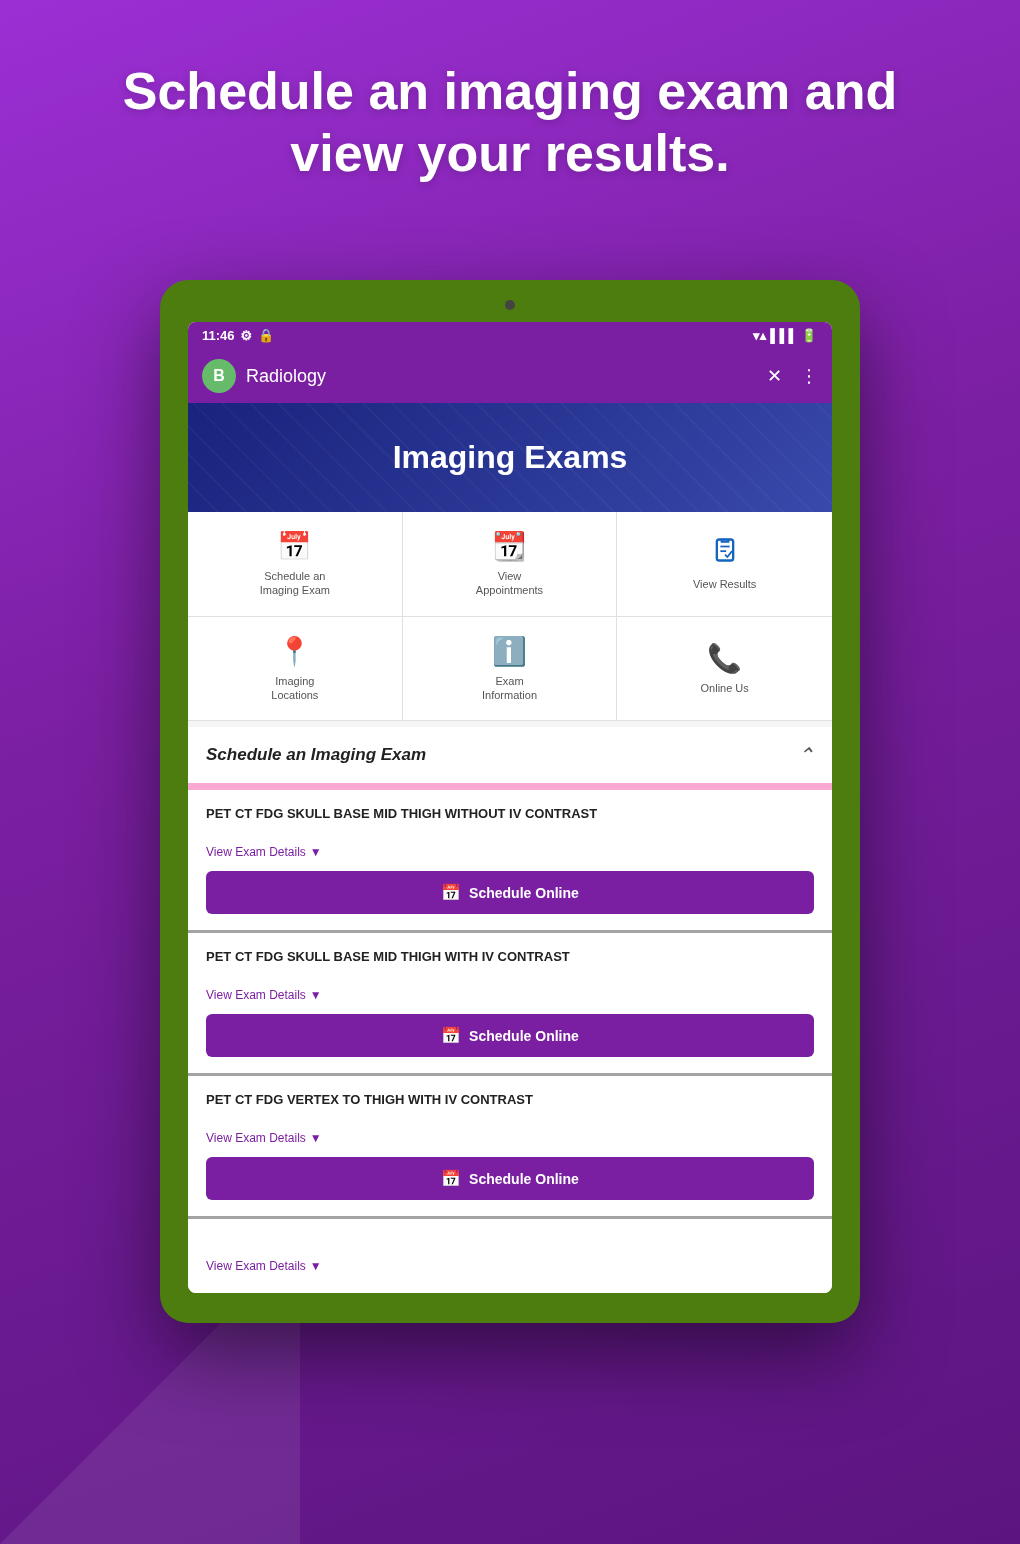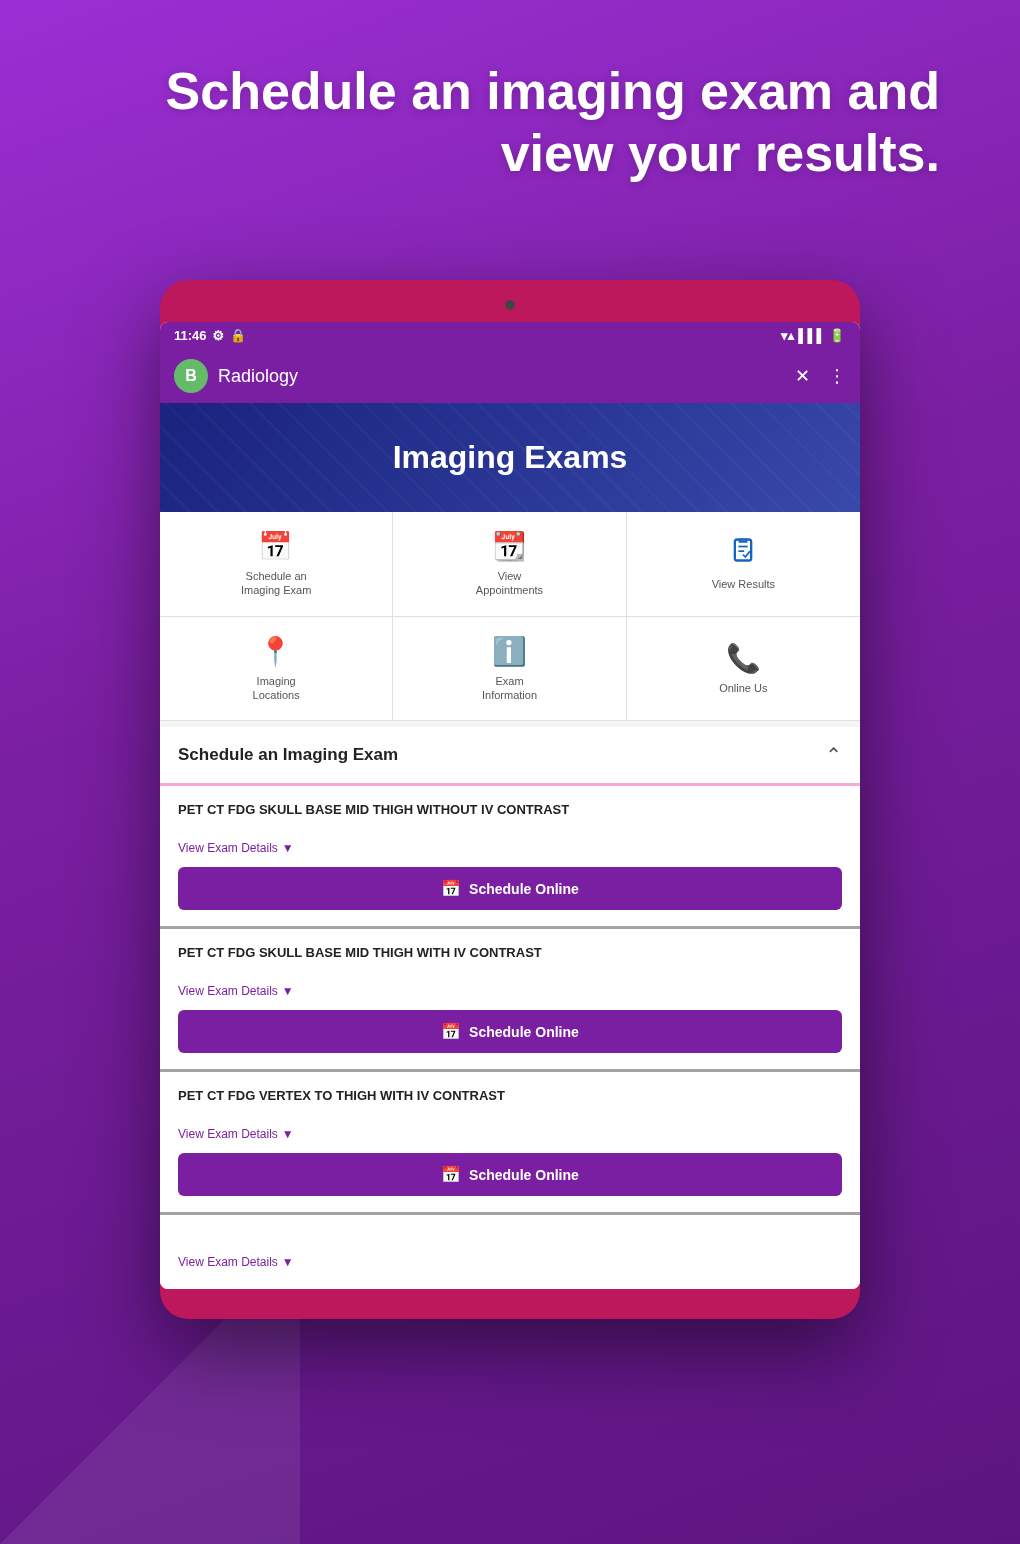--- a/index.html
+++ b/index.html
@@ -6,21 +6,21 @@
     body {
       width: 1020px;
       height: 1544px;
       background: linear-gradient(160deg, #9b2fd4 0%, #7b1fa2 40%, #6a1a90 70%, #5c1580 100%);
       font-family: 'Segoe UI', Arial, sans-serif;
       overflow: hidden;
       position: relative;
     }
 
     .hero-text {
-      text-align: right;
+      text-align: center;
       padding: 60px 80px 40px;
       color: white;
     }
     .hero-text h1 {
       font-size: 52px;
       font-weight: 800;
       line-height: 1.2;
       text-shadow: 0 2px 8px rgba(0,0,0,0.2);
     }
 
@@ -36,23 +36,23 @@
       border-color: transparent transparent rgba(255,255,255,0.08) transparent;
     }
 
     
     .tablet-wrapper {
       position: absolute;
       top: 280px;
       left: 50%;
       transform: translateX(-50%);
       width: 700px;
-      background: #be185d;
+      background: #4d7c0f;
       border-radius: 28px;
-      padding: 20px 0 30px;
+      padding: 20px 28px 30px;
       box-shadow: 0 30px 80px rgba(0,0,0,0.5);
     }
 
     
     .camera-dot {
       width: 10px;
       height: 10px;
       background: #444;
       border-radius: 50%;
       margin: 0 auto 12px;
@@ -161,21 +161,22 @@
     
     .schedule-section {
       background: white;
       margin-top: 6px;
     }
     .schedule-header {
       display: flex;
       justify-content: space-between;
       align-items: center;
       padding: 16px 18px;
-      border-bottom: 3px solid #f9a8d4;
+      border-bottom: 7px solid #f9a8d4;
+      font-style: italic;
     }
     .schedule-title {
       font-size: 17px;
       font-weight: 700;
       color: #222;
     }
     .chevron-up { font-size: 20px; color: #555; }
 
     
     .exam-item {

